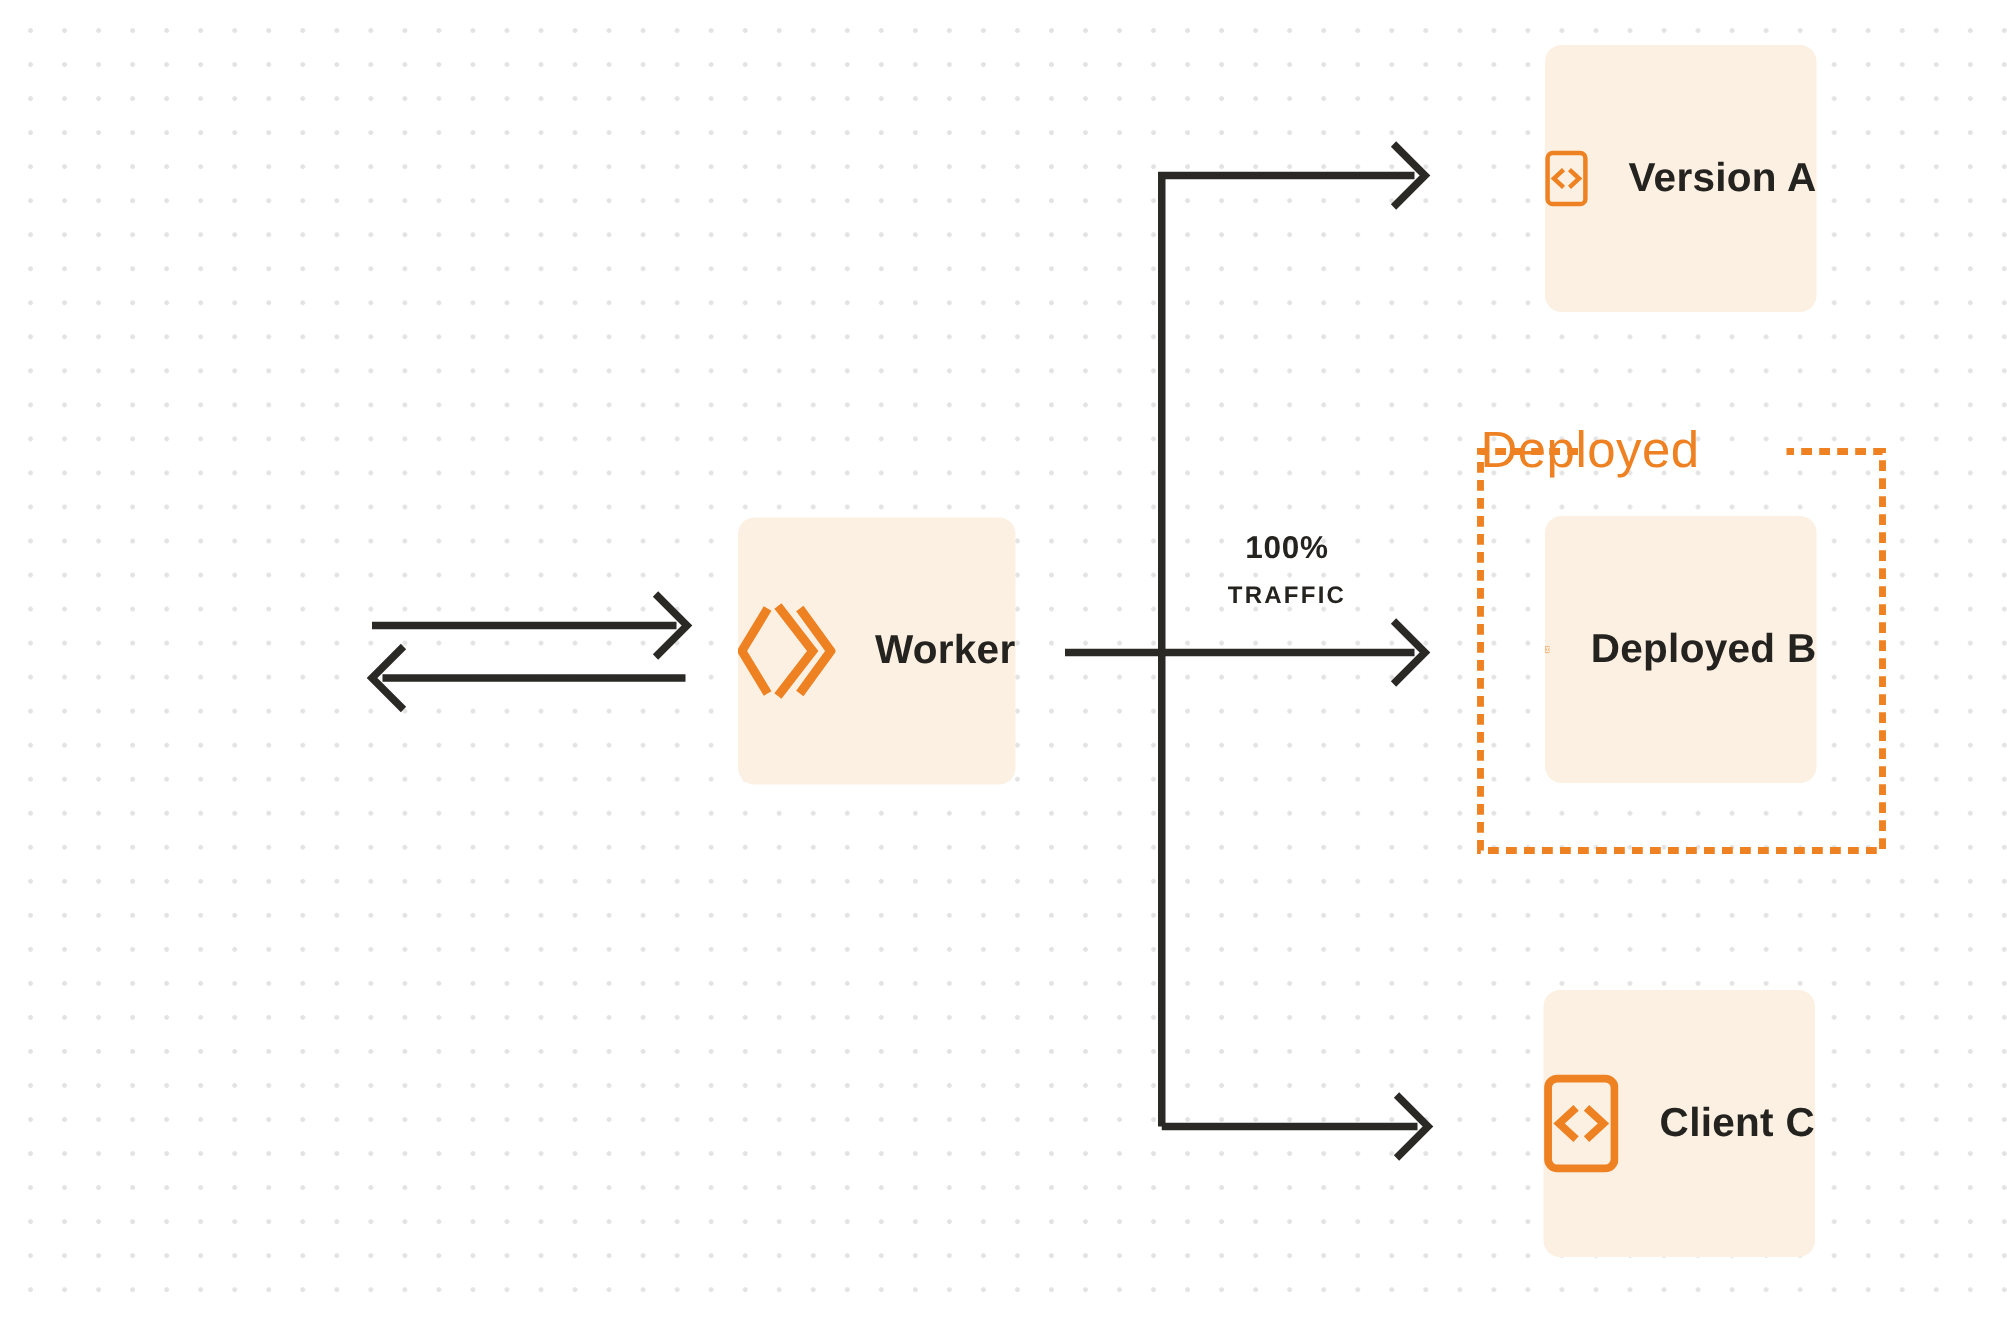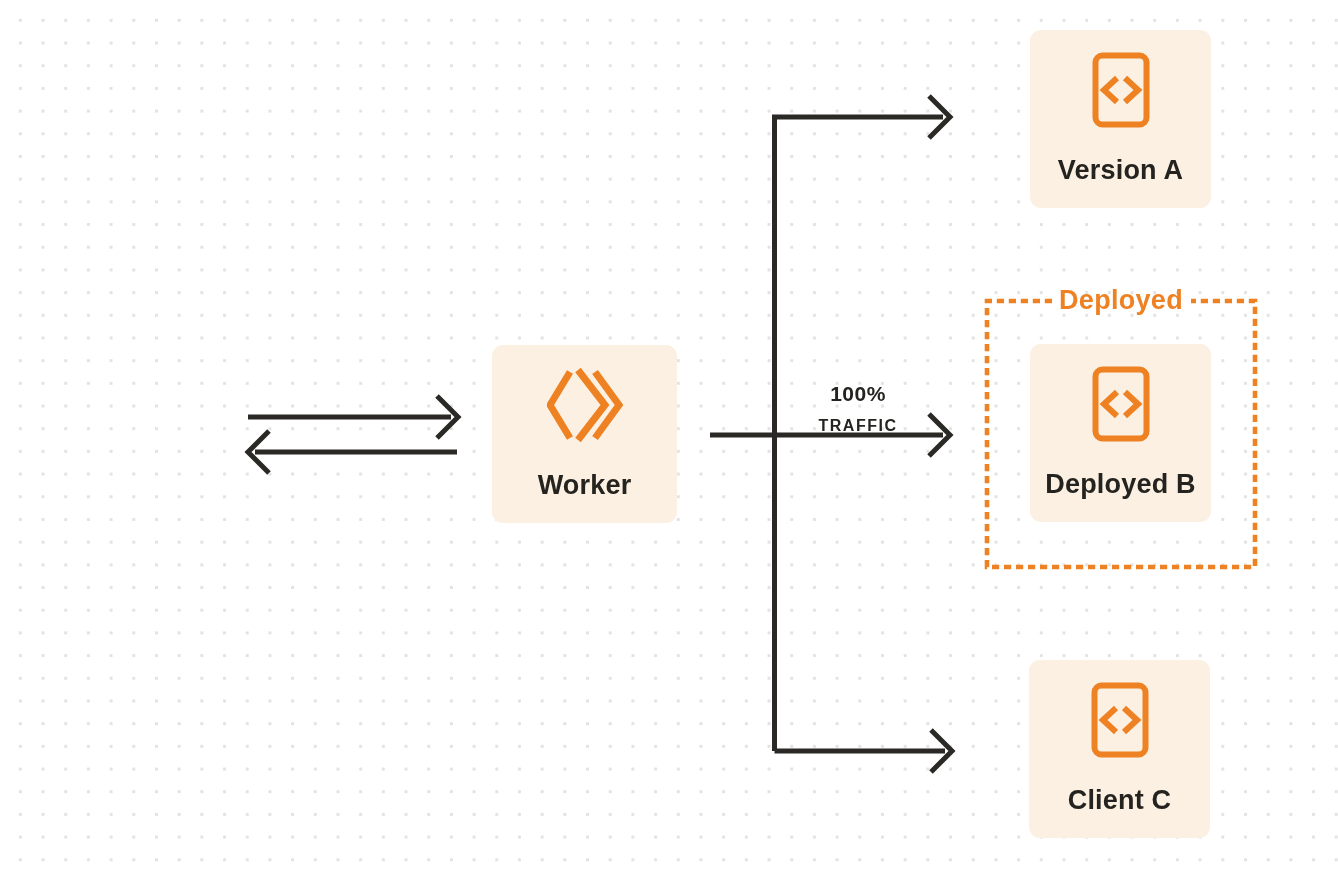--- a/index.html
+++ b/index.html
@@ -23,21 +23,21 @@
     stroke-width: 5; stroke-linejoin: miter; stroke-linecap: butt;
   }
   .overlay path.dash {
     stroke: var(--accent-orange, #ee8122);
     stroke-width: 4.6; stroke-dasharray: 7.2 4.8;
   }
 
   
   .node {
     position: absolute; border-radius: 11px;
-    display: flex; flex-direction: column;
+    display: flex; 
     align-items: center; justify-content: center;
   }
   .node-label {
     font-weight: 700; font-size: 27px; line-height: 1.15;
     color: var(--ink, #24231f); letter-spacing: .2px; white-space: nowrap;
   }
   .client  { left: 30px;  top: 344px; width: 182px; height: 181px; background: var(--client-gray, #f5f5f6); }
   .worker  { left: 492px; top: 345px; width: 185px; height: 178px; background: var(--node-cream, #fbf0e2); gap: 26px; }
   .version { width: 181px; height: 178px; background: var(--node-cream, #fbf0e2); gap: 27px; }
   .version-a { left: 1030px; top: 30px; }
@@ -50,26 +50,26 @@
     stroke-width: 7; stroke-linejoin: miter; stroke-linecap: butt;
   }
   .version-icon rect, .version-icon polyline {
     fill: none; stroke: var(--accent-orange, #ee8122);
     stroke-width: 6; stroke-linejoin: miter; stroke-linecap: butt;
   }
 
   
   .deployed-label {
     position: absolute; left: 987px; top: 286px; width: 268px;
-    text-align: center; font-weight: 700; font-size: 27px; line-height: 28px;
+    font-weight: 400; font-size: 34px; line-height: 28px;
     color: var(--accent-orange, #ee8122); letter-spacing: .3px; white-space: nowrap;
   }
   .traffic-label {
     position: absolute; left: 777px; top: 349px; width: 162px;
-    text-align: center; font-weight: 700; color: var(--ink, #24231f); margin-top: 28px;
+    text-align: center; font-weight: 700; color: var(--ink, #24231f);
   }
   .traffic-label .line1 { font-size: 21px; line-height: 33px; letter-spacing: .5px; }
   .traffic-label .line2 { font-size: 16px; line-height: 32px; letter-spacing: 1.5px; }
 </style>
 </head>
 <body>
 
 <div class="canvas">
 
   <svg class="overlay" viewBox="0 0 1338 878" aria-hidden="true">

